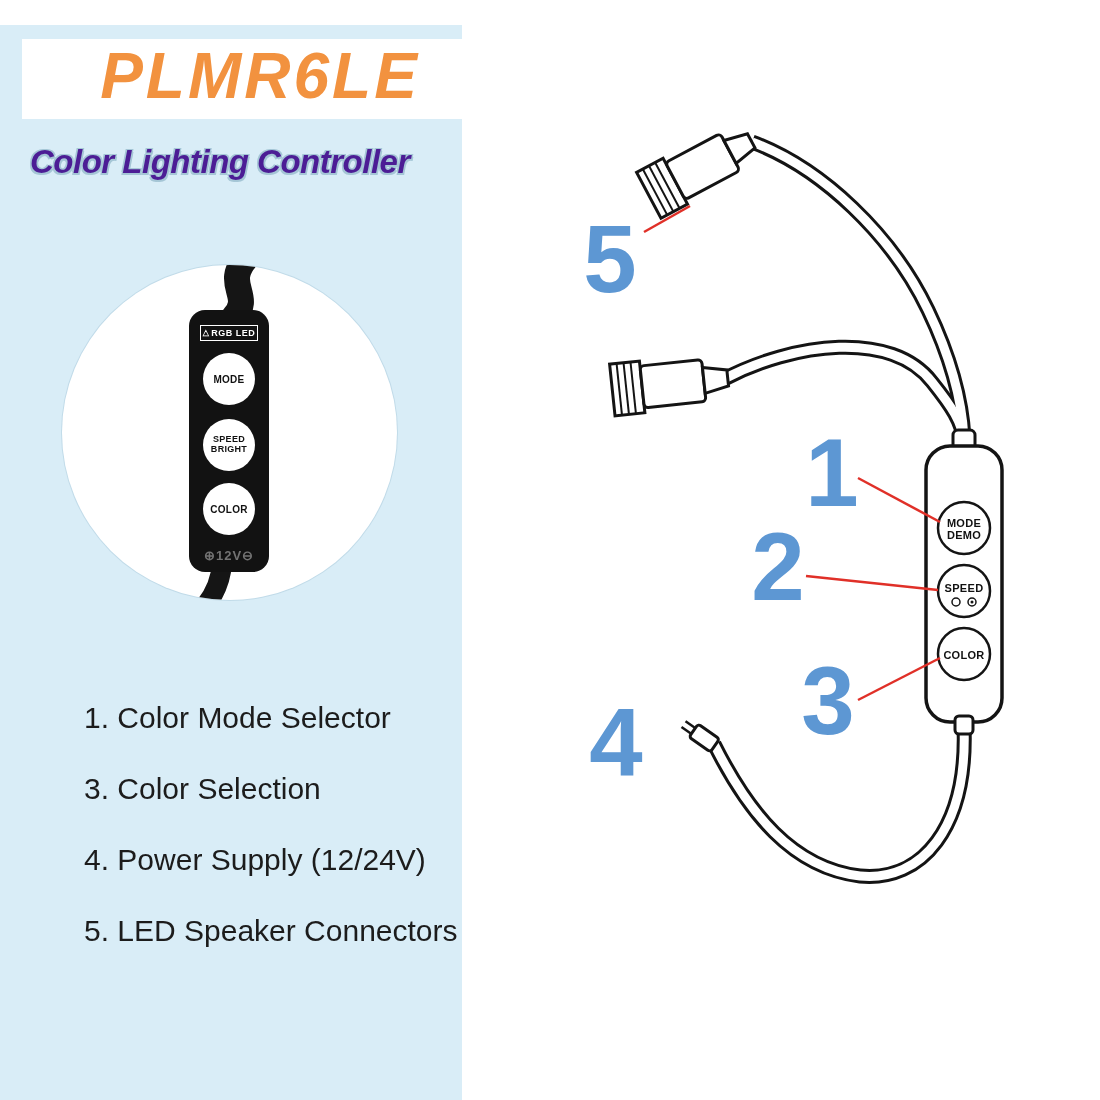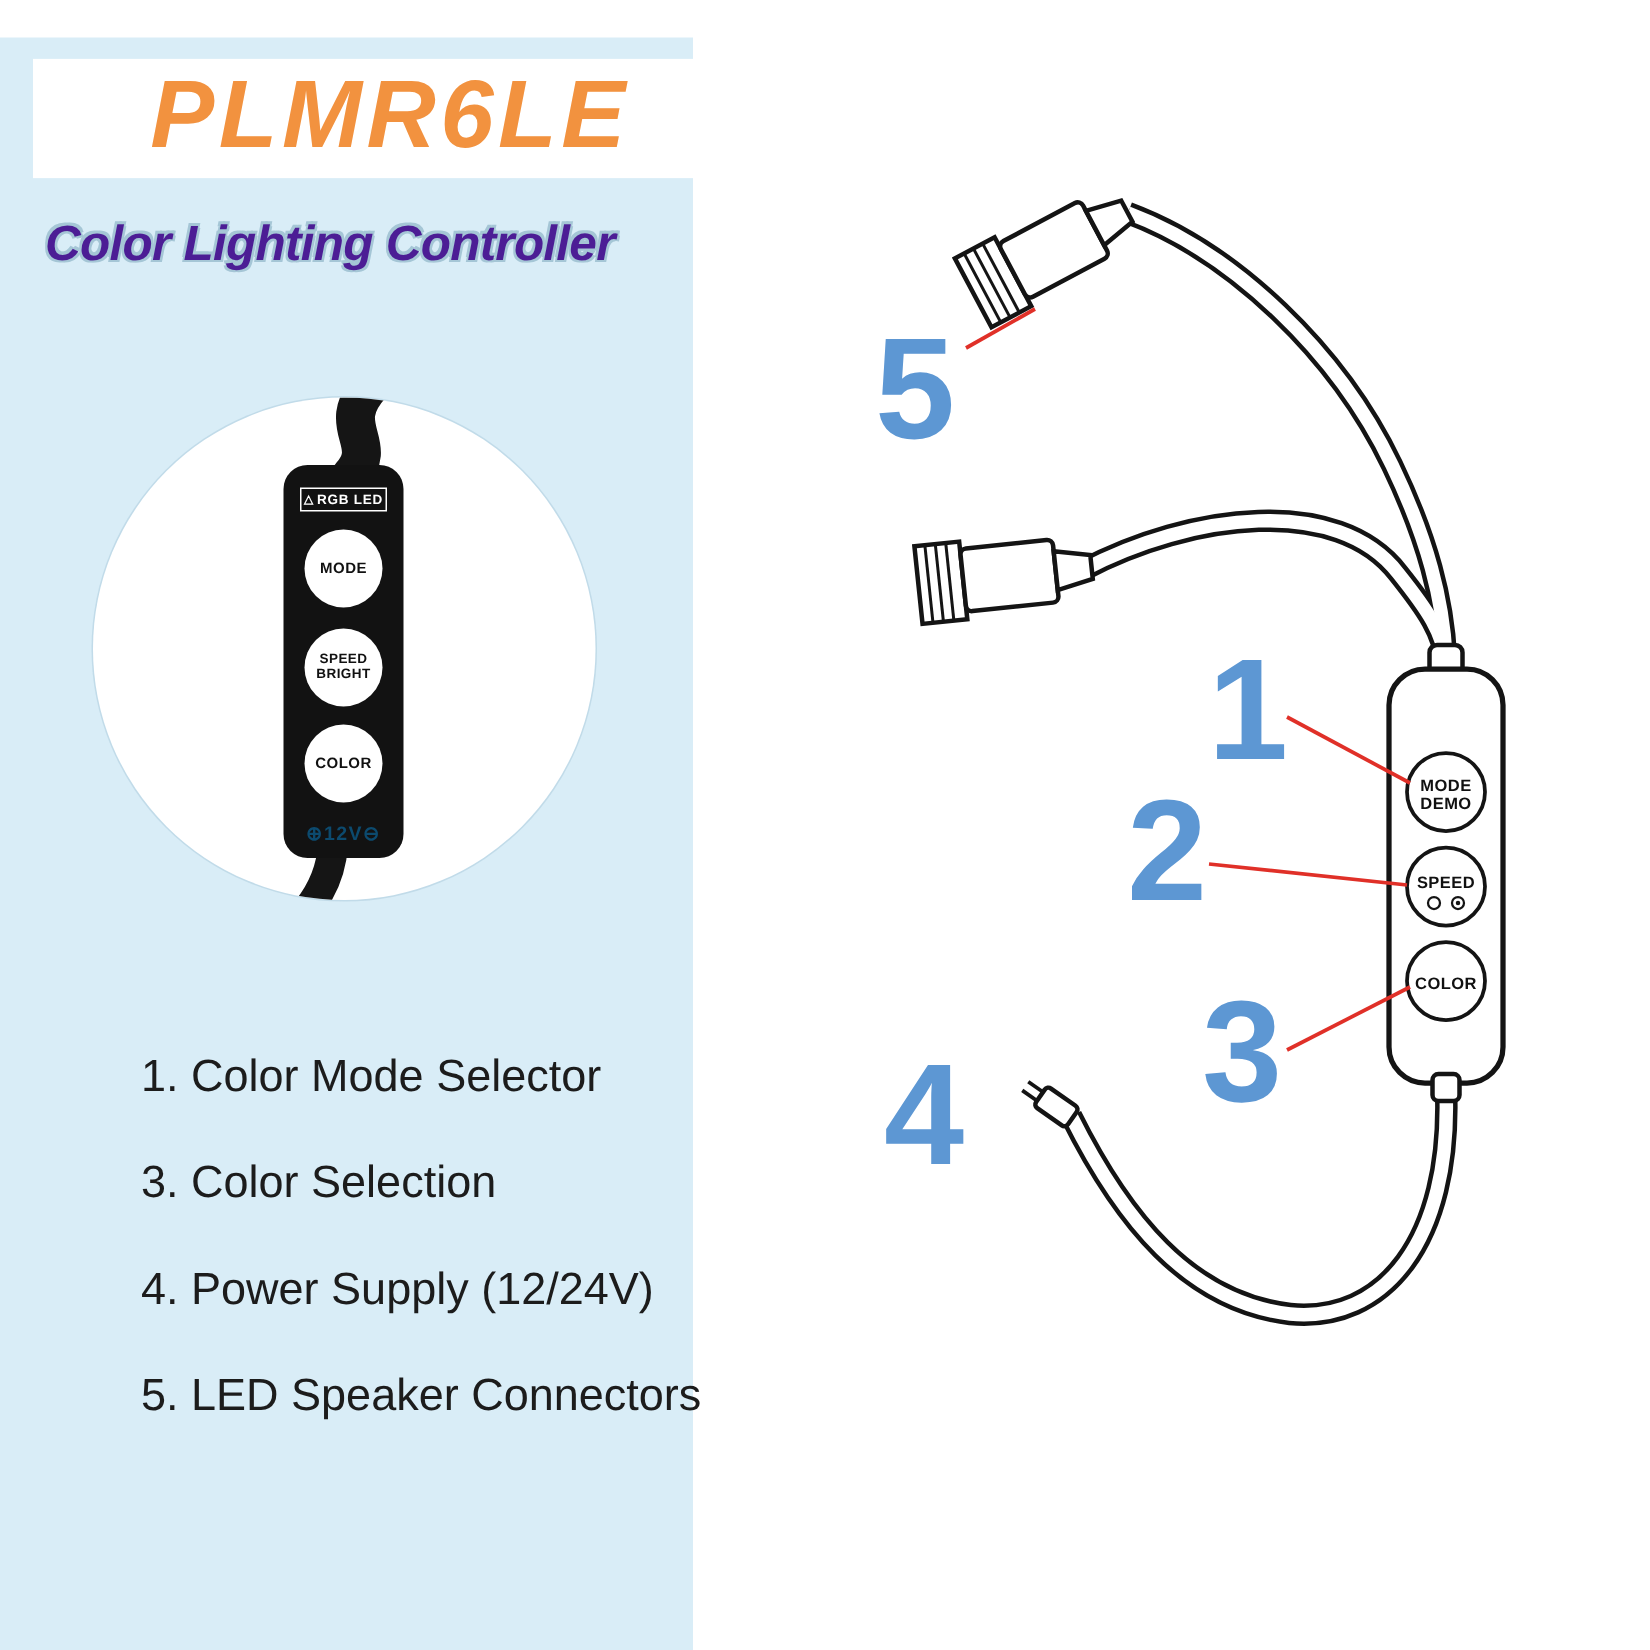--- a/index.html
+++ b/index.html
@@ -49,28 +49,28 @@
     position:absolute;width:52px;height:52px;border-radius:50%;
     background:#ffffff;color:#111;display:flex;align-items:center;
     justify-content:center;text-align:center;font-weight:bold;
     font-size:10px;line-height:1.1;white-space:pre-line;letter-spacing:.3px;
   }
   .btn-mode{left:141px;top:88px;}
   .btn-speed{left:141px;top:154px;font-size:9px;}
   .btn-color{left:141px;top:218px;}
   .power-label{
     position:absolute;left:127px;top:283px;width:80px;text-align:center;
-    color:#0c4a6e;font-size:13px;font-weight:bold;letter-spacing:1px;
+    color:#737373;font-size:13px;font-weight:bold;letter-spacing:1px;
   }
   
   .features{
     position:absolute;left:84px;top:676px;width:380px;
     color:#1c1c1c;font-size:30px;
   }
-  .feature-item{margin-bottom:37px;white-space:nowrap;margin-left:10px;}
+  .feature-item{margin-bottom:37px;white-space:nowrap;}
   
   .diagram-svg{position:absolute;left:460px;top:0;}
   .callout-num{
     font-family:"Liberation Sans",sans-serif;font-weight:bold;
     font-size:96px;fill:#5d97d3;
   }
   .btn-text{
     font-family:"Liberation Sans",sans-serif;font-weight:bold;
     font-size:11px;fill:#111;text-anchor:middle;letter-spacing:.3px;
   }

